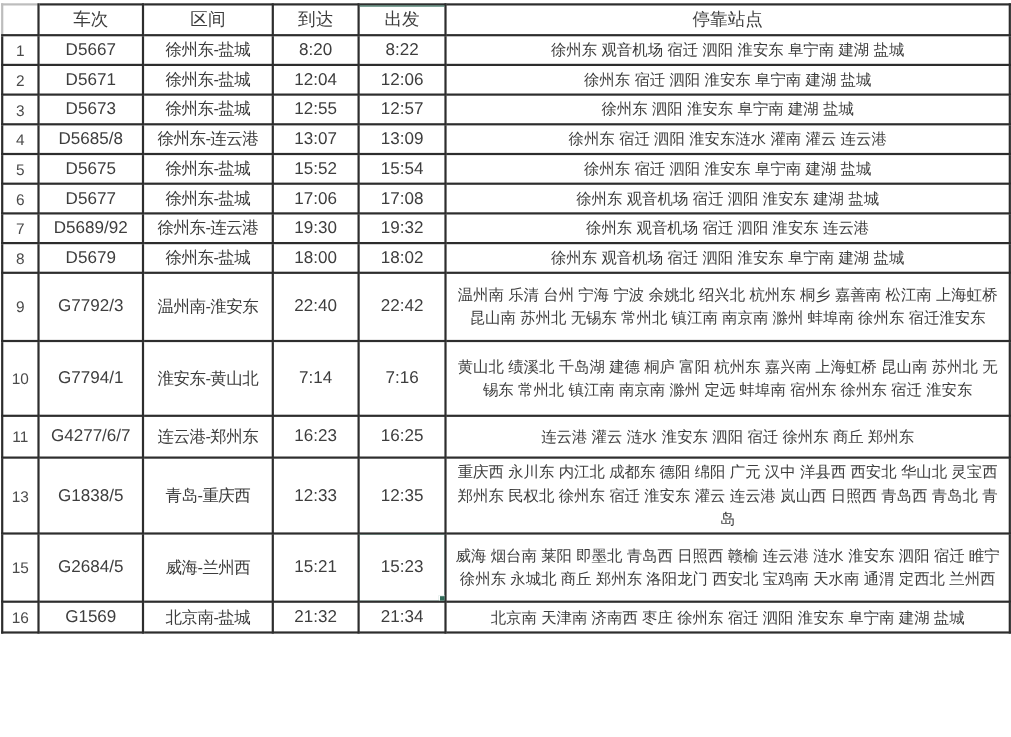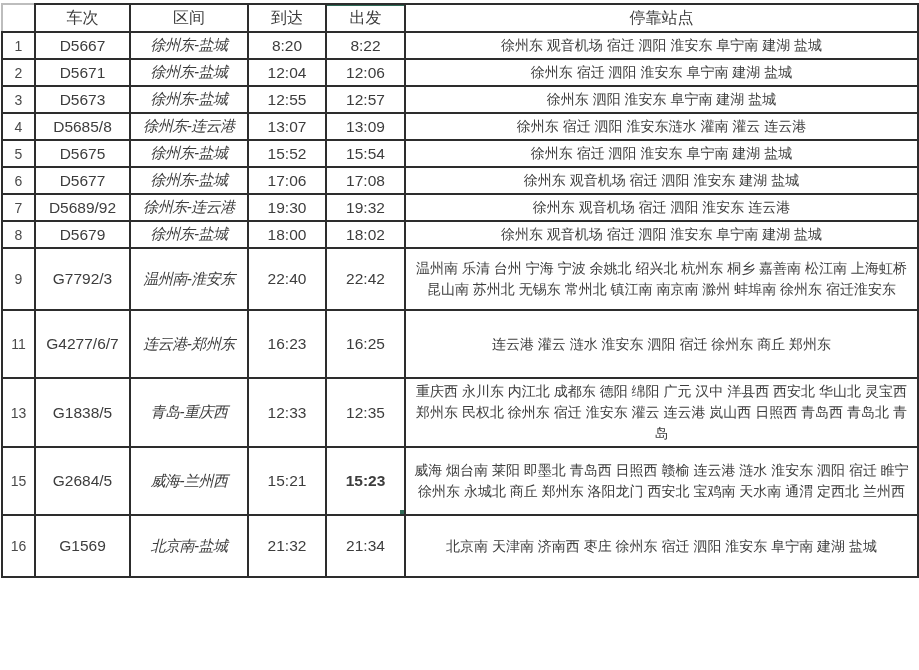--- a/index.html
+++ b/index.html
@@ -26,42 +26,42 @@
   col.c-stops  { width:513px; }
 
   thead tr { height:28px; }
   thead th { font-size:16px;font-family:Liberation Mono, monospace; }
   
   th.corner { border-top-color:#bdbdbd; border-left-color:#bdbdbd; }
 
   td { font-size:15px; }
   td.c-no { font-size:14px; color:#4a4a4a; }
   td.c-train, td.c-arrive, td.c-depart { font-size:15.5px; }
-  td.c-route { font-size:15px; letter-spacing:-0.5px;font-style:italic; }
+  td.c-route { font-size:15px; letter-spacing:-0.5px; }
   td.c-stops { font-size:14px; line-height:21px; padding:2px 8px;text-align:center; }
 
   
   tbody tr:nth-child(-n+8) { height:23px; }
   tbody tr:nth-child(9)  { height:62px; }
   tbody tr:nth-child(10) { height:68px; }
   tbody tr:nth-child(11) { height:38px;border-radius:17px; }
   tbody tr:nth-child(12) { height:68px; }
   tbody tr:nth-child(13) { height:62px; }
   tbody tr:nth-child(14) { height:28px; }
   tbody tr:nth-child(15) { height:62px; }
   tbody tr:nth-child(16) { height:62px; }
 
   
   th.green-top { position:relative;text-align:center; }
   .green-line {
     position:absolute; top:-2px; left:-2px; right:-2px; height:3px;
     background:#2f6b58; pointer-events:none;
   }
   
-  td.selected { position:relative;font-weight:bold; }
+  td.selected { position:relative; }
   .sel-overlay {
     position:absolute; top:-2px; left:-2px; right:-2px; bottom:-2px;
     border:2px solid #2f6b58; pointer-events:none;
   }
   .fill-handle {
     position:absolute; right:-5px; bottom:-5px; width:8px; height:8px;
     background:#2f6b58; border:1px solid #ffffff; z-index:2;
   }
 </style>
 </head>
@@ -167,20 +167,28 @@
         </tr>
         <tr>
           <td class="c-no"><span>9</span></td>
           <td class="c-train"><span>G7792/3</span></td>
           <td class="c-route"><span>温州南-淮安东</span></td>
           <td class="c-arrive"><span>22:40</span></td>
           <td class="c-depart"><span>22:42</span></td>
           <td class="c-stops"><span>温州南 乐清 台州 宁海 宁波 余姚北 绍兴北 杭州东 桐乡 嘉善南 松江南 上海虹桥 昆山南 苏州北 无锡东 常州北 镇江南 南京南 滁州 蚌埠南 徐州东 宿迁淮安东</span></td>
         </tr>
         <tr>
+          <td class="c-no"><span>10</span></td>
+          <td class="c-train"><span>G7794/1</span></td>
+          <td class="c-route"><span>淮安东-黄山北</span></td>
+          <td class="c-arrive"><span>7:14</span></td>
+          <td class="c-depart"><span>7:16</span></td>
+          <td class="c-stops"><span>黄山北 绩溪北 千岛湖 建德 桐庐 富阳 杭州东 嘉兴南 上海虹桥 昆山南 苏州北 无锡东 常州北 镇江南 南京南 滁州 定远 蚌埠南 宿州东 徐州东 宿迁 淮安东</span></td>
+        </tr>
+        <tr>
           <td class="c-no"><span>11</span></td>
           <td class="c-train"><span>G4277/6/7</span></td>
           <td class="c-route"><span>连云港-郑州东</span></td>
           <td class="c-arrive"><span>16:23</span></td>
           <td class="c-depart"><span>16:25</span></td>
           <td class="c-stops"><span>连云港 灌云 涟水 淮安东 泗阳 宿迁 徐州东 商丘 郑州东</span></td>
         </tr>
         <tr>
           <td class="c-no"><span>13</span></td>
           <td class="c-train"><span>G1838/5</span></td>

